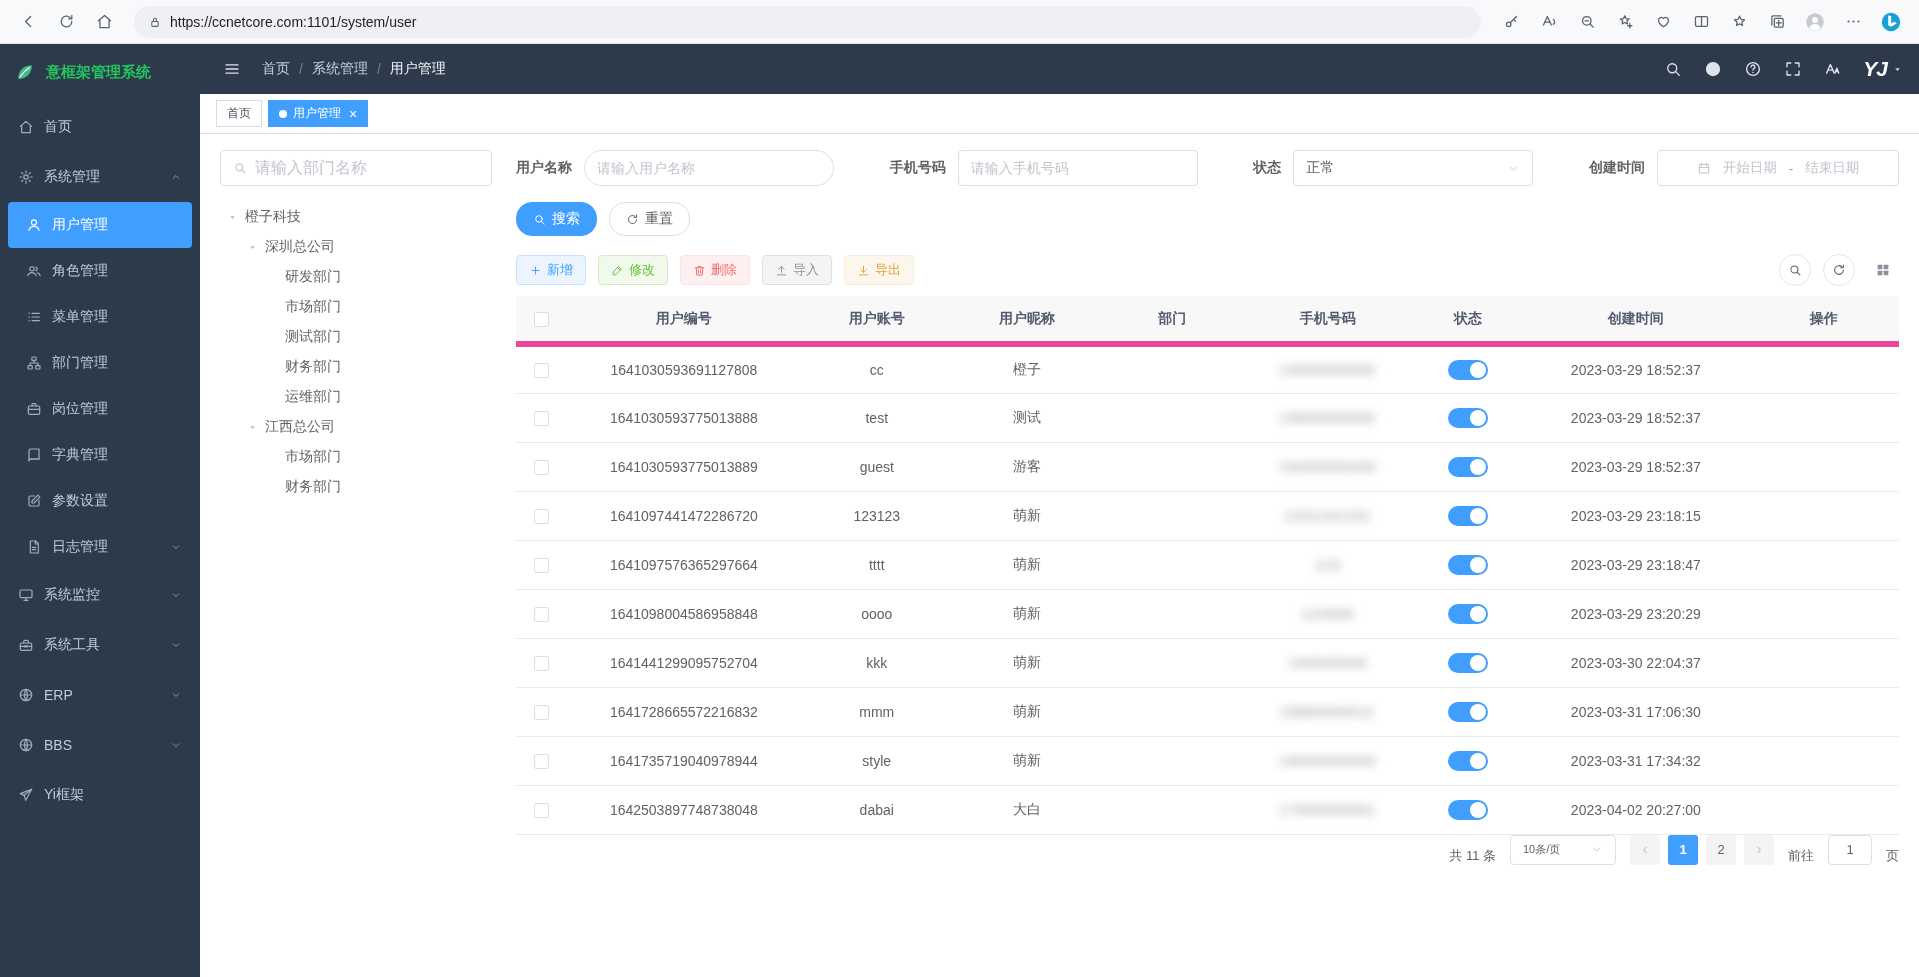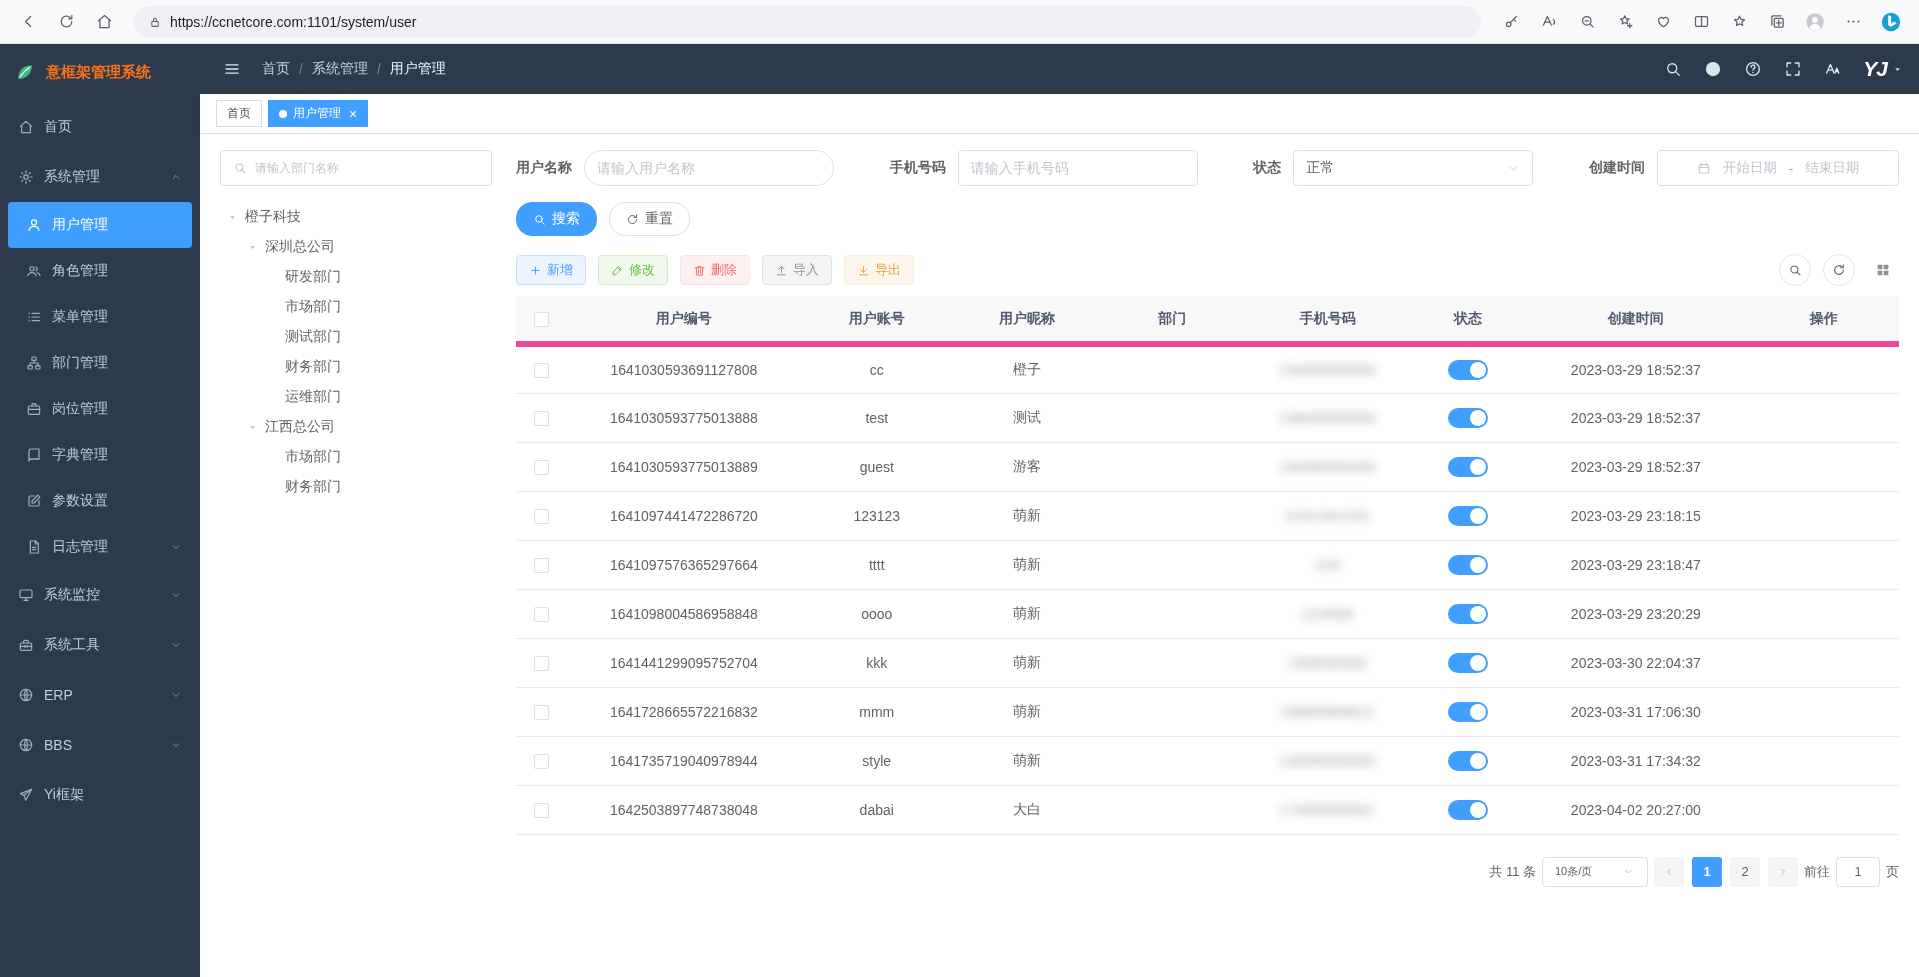--- a/index.html
+++ b/index.html
@@ -18,21 +18,21 @@
   
   .browser-bar{height:44px;flex:none;display:flex;align-items:center;background:#f8f9fb;border-bottom:1px solid #e1e4e8;padding:0 10px;gap:2px}
   .bbtn{width:36px;height:36px;display:flex;align-items:center;justify-content:center;color:#5f6368;font-size:17px;border-radius:6px}
   .address-bar{flex:1;height:32px;margin:0 10px;background:#eef0f4;border-radius:16px;display:flex;align-items:center;padding:0 14px;gap:8px;font-size:14px;cursor:text}
   .address-bar .bi{font-size:14px;color:#5f6368}
   .url{color:#1f1f1f}
 
   
   .app{flex:1;display:flex;min-height:0}
   .sidebar{width:200px;flex:none;background:var(--sidebar-bg);display:flex;flex-direction:column;overflow:hidden}
-  .logo{height:56px;flex:none;display:flex;align-items:center;gap:10px;padding:0 14px;color:#f97316;font-size:15px;font-weight:bold;white-space:nowrap}
+  .logo{height:56px;flex:none;display:flex;align-items:center;gap:10px;padding:0 14px;color:#22c55e;font-size:15px;font-weight:bold;white-space:nowrap}
   .logo-ic{font-size:22px}
   .menu{flex:1;padding-top:2px}
   .menu-item{height:50px;display:flex;align-items:center;gap:10px;padding:0 18px;color:#bfcbd9;font-size:14px;cursor:pointer;white-space:nowrap}
   .menu-item .mi-icon{font-size:16px;color:#9eaec0}
   .menu-item.sub{height:46px;padding-left:26px}
   .menu-item.active{background:var(--accent);color:#fff;border-radius:4px;margin:0 8px;padding-left:18px}
   .menu-item.active .mi-icon{color:#fff}
   .mi-chevron{margin-left:auto;font-size:12px;color:#8fa0b3}
   .mi-chevron.up svg{transform:rotate(180deg)}
 
@@ -54,21 +54,21 @@
   .tabsbar{height:40px;flex:none;display:flex;align-items:center;gap:6px;padding:0 16px;background:#fff;border-bottom:1px solid #d8dce5;box-shadow:0 1px 3px rgba(0,21,41,.08)}
   .tab{height:27px;display:inline-flex;align-items:center;gap:6px;padding:0 10px;border:1px solid #d8dce5;background:#fff;font-size:12px;color:#495060;cursor:pointer}
   .tab.active{background:var(--accent);border-color:var(--accent);color:#fff}
   .tabdot{width:8px;height:8px;border-radius:50%;background:#fff}
   .tabclose{font-size:14px;line-height:1;margin-left:2px;cursor:pointer}
 
   
   .content{flex:1;display:flex;gap:24px;padding:16px 20px 0;min-height:0;background:#fff}
   .tree-col{width:272px;flex:none}
   .tree-search{height:36px;border:1px solid #dcdfe6;border-radius:4px;display:flex;align-items:center;gap:8px;padding:0 12px;color:#c0c4cc;font-size:14px;background:#fff}
-  .tree-search input{border:none;outline:none;flex:1;font-size:12px;color:#4d7c0f;background:transparent;min-width:0}
+  .tree-search input{border:none;outline:none;flex:1;font-size:16px;color:#4d7c0f;background:transparent;min-width:0}
   .tree-search input::placeholder{color:#c0c4cc}
   .tree{margin-top:16px}
   .tree-node{height:30px;display:flex;align-items:center;gap:6px;font-size:14px;color:#606266;cursor:pointer}
   .tree-caret{font-size:11px;color:#b4bccc;width:13px;display:inline-flex;justify-content:center}
 
   .right-col{flex:1;min-width:0;display:flex;flex-direction:column}
   .filter-row{display:flex;align-items:center;justify-content:space-between;margin-bottom:16px;gap:16px}
   .field{display:flex;align-items:center;gap:12px}
   .field label{font-size:14px;font-weight:bold;color:#606266;white-space:nowrap}
   .inp{height:36px;border:1px solid #dcdfe6;border-radius:4px;padding:0 12px;font-size:14px;color:#606266;outline:none;background:#fff}
@@ -101,21 +101,21 @@
   .tbl th{background:#f8f8f9;color:#515a6e;font-size:14px;font-weight:bold;height:48px;text-align:center;border-bottom:6px solid #ec4899;padding:0 6px;white-space:nowrap}
   .tbl td{height:49px;font-size:14px;color:#606266;text-align:center;border-bottom:1px solid #e8eaec;padding:0 6px;overflow:hidden;white-space:nowrap}
   .checkbox{width:15px;height:15px;border:1px solid #dcdfe6;border-radius:2px;display:inline-block;background:#fff;cursor:pointer;vertical-align:middle}
   .phone-blur{filter:blur(4px);color:#8c9095;letter-spacing:1px}
   .toggle{width:40px;height:20px;border-radius:10px;background:#dcdfe6;display:inline-block;position:relative;cursor:pointer;vertical-align:middle}
   .toggle.on{background:var(--accent)}
   .knob{position:absolute;top:2px;left:2px;width:16px;height:16px;border-radius:50%;background:#fff}
   .toggle.on .knob{left:auto;right:2px}
   .op-icon{color:var(--accent);font-size:15px;margin:0 6px;cursor:pointer;display:inline-flex;vertical-align:middle}
 
-  .pagination{display:flex;align-items:center;justify-content:flex-end;gap:6px;margin-top:22px;font-size:13px;color:#606266;padding-bottom:10px}
+  .pagination{display:flex;align-items:flex-end;justify-content:flex-end;gap:14px;font-size:13px;color:#606266;padding-bottom:10px}
   .psize{width:106px;height:30px;font-size:11px}
   .pager{display:inline-flex;align-items:center;gap:8px}
   .page{min-width:30px;height:30px;border-radius:3px;background:#f4f4f5;color:#606266;font-size:13px;display:inline-flex;align-items:center;justify-content:center;padding:0 4px}
   .page.active{background:var(--accent);color:#fff;font-weight:bold}
   .page.nav{font-size:12px;color:#a8abb2}
   .goto-input{width:44px;height:30px;border:1px solid #dcdfe6;border-radius:4px;text-align:center;font-size:13px;color:#606266;outline:none}
 </style>
 </head>
 <body>
 

